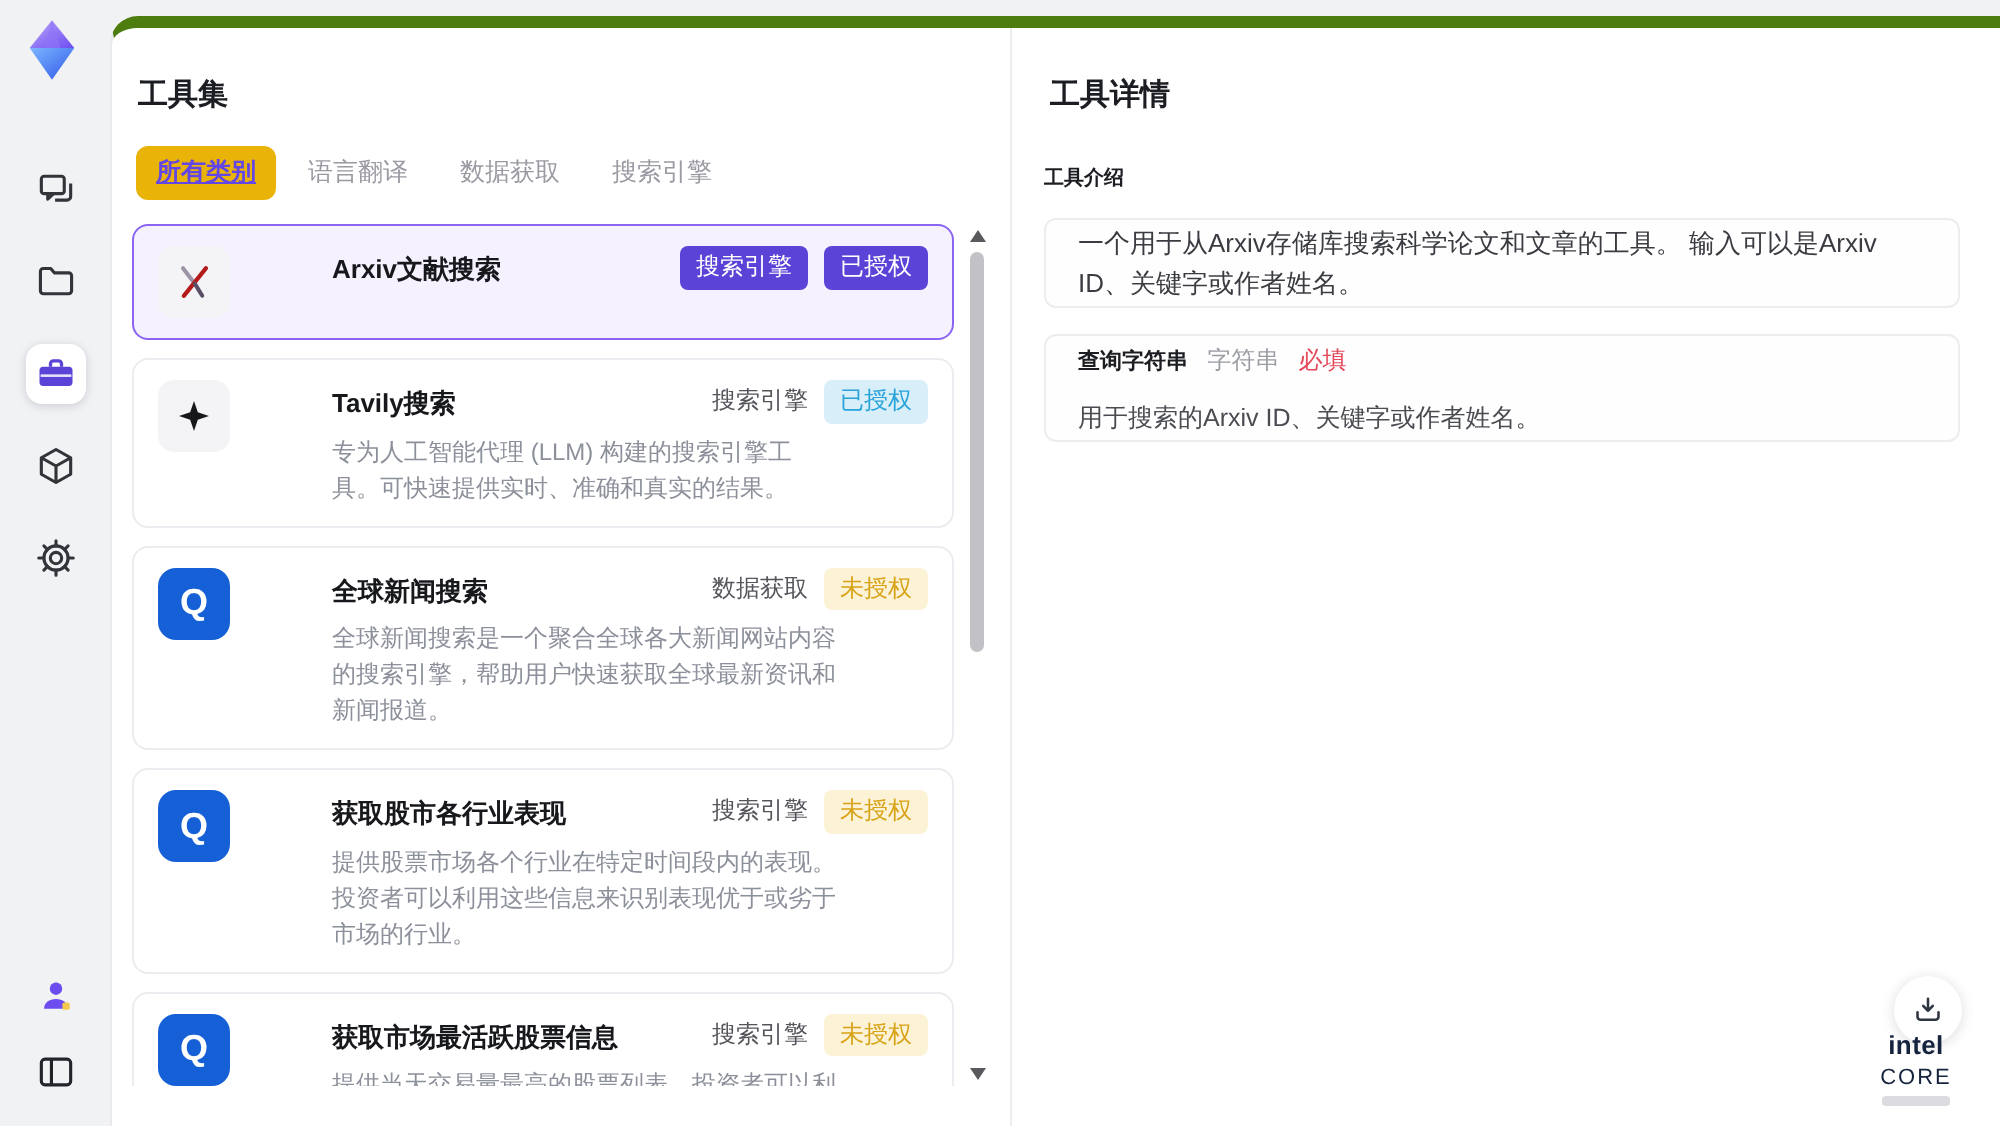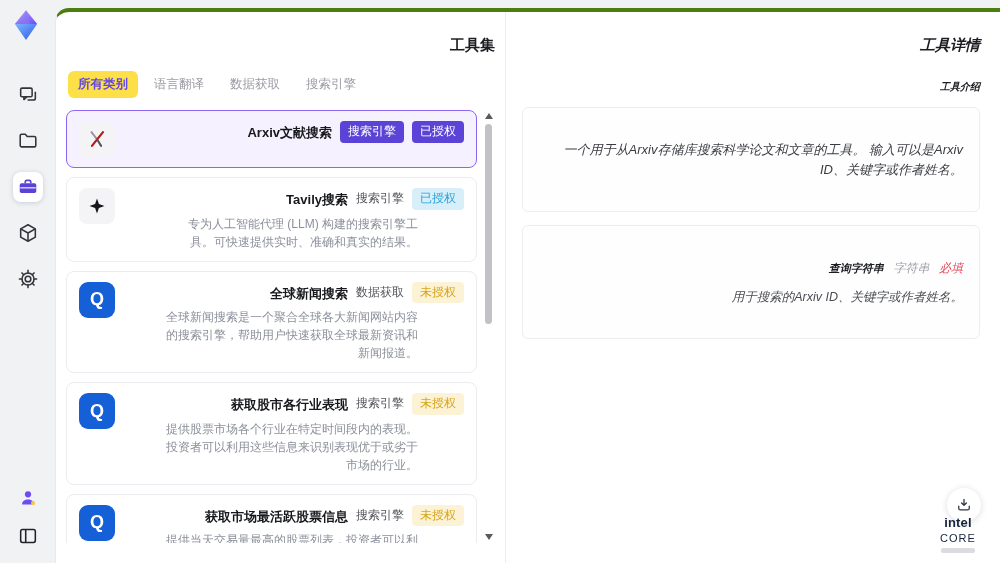--- a/index.html
+++ b/index.html
@@ -14,30 +14,30 @@
     display:flex; flex-direction:column; align-items:center; gap:16px; }
   .side-btn { width:30px; height:30px; border-radius:8px; display:flex;
     align-items:center; justify-content:center; cursor:pointer; }
   .side-btn.active { background:#fff; box-shadow:0 1px 5px rgba(40,40,70,.18); }
   .side-bottom { position:absolute; bottom:12px; left:0; width:55px;
     display:flex; flex-direction:column; align-items:center; gap:8px; }
 
   
   .panel { position:absolute; left:55px; top:8px; right:0; bottom:0;
     background:#fff; border-top-left-radius:14px;
-    border-top:4px solid #4d7c0f; border-left:1px solid #e9e9ee;
-    display:flex; overflow:hidden;text-align:right; }
+    border-top:6px solid #4d7c0f; border-left:1px solid #e9e9ee;
+    display:flex; overflow:hidden; }
 
   
   .left-col { width:450px; flex:none; border-right:1px solid #ededf1;
     padding:16px 10px 20px 10px; display:flex; flex-direction:column; }
   .col-title { font-size:15px; font-weight:bold; margin:8px 0 16px 3px; }
   .tabs { display:flex; gap:6px; margin-bottom:12px; margin-left:2px; }
   .tab { font-size:12.5px; color:#9a9aa3; padding:5px 10px; border-radius:6px; cursor:pointer; white-space:nowrap; }
-  .tab.active { color:#6347e6; background:#fde047; font-weight:bold; }
+  .tab.active { color:#6347e6; background:#eab308; font-weight:bold;text-decoration:underline; }
 
   .list-wrap { position:relative; flex:1; overflow:hidden; padding-right:18px; }
   .card { display:flex; border:1px solid #ececf0; border-radius:8px;
     padding:10px 12px; margin-bottom:9px; background:#fff; cursor:pointer;gap:40px; }
   .card.selected { border:1.5px solid #8a66f2; background:#f6f1fe; }
   .card-icon { width:36px; height:36px; border-radius:8px; flex:none; margin-right:11px;
     background:#f4f4f6; display:flex; align-items:center; justify-content:center;
     font-size:17px; overflow:hidden; }
   .card-icon.q-app-icon { background:#1560d6; color:#fff; font-weight:bold;
     font-size:18px; border-radius:9px; }
@@ -56,23 +56,23 @@
   
   .scrollbar { position:absolute; right:1px; top:0; bottom:0; width:11px; }
   .sb-arrow { position:absolute; left:2px; width:0; height:0;
     border-left:4px solid transparent; border-right:4px solid transparent; cursor:pointer; }
   .sb-arrow.up { top:3px; border-bottom:6px solid #5a5a5e; }
   .sb-arrow.down { bottom:3px; border-top:6px solid #5a5a5e; }
   .sb-thumb { position:absolute; left:2px; top:14px; width:7px; height:200px;
     background:#c2c2c6; border-radius:4px; cursor:pointer; }
 
   
-  .right-col { flex:1; padding:16px 20px 0 16px; position:relative;font-style:italic; }
+  .right-col { flex:1; padding:16px 20px 0 16px; position:relative; }
   .section-title { font-size:10px; font-weight:bold; margin-top:25px; }
-  .box { border:1px solid #ededf0; border-radius:6px; padding:32px 16px;
+  .box { border:1px solid #ededf0; border-radius:6px; padding:2px 16px;
     margin-top:13px; font-size:13px; color:#3a3c42; background:#fefefe; line-height:1.5; }
   .param-name { font-size:11px; font-weight:bold; color:#1c1d22; }
   .param-type { font-size:12px; color:#9a9ca3; margin-left:6px; }
   .param-req { font-size:12px; color:#e5485a; margin-left:6px; }
   .param-desc { font-size:12.5px; color:#4a4c52; margin-top:10px; }
 
   
   .float-dl { position:absolute; right:19px; bottom:41px; width:34px; height:34px;
     border-radius:50%; background:#fff; box-shadow:0 1px 7px rgba(0,0,0,.14);
     display:flex; align-items:center; justify-content:center; cursor:pointer; }

